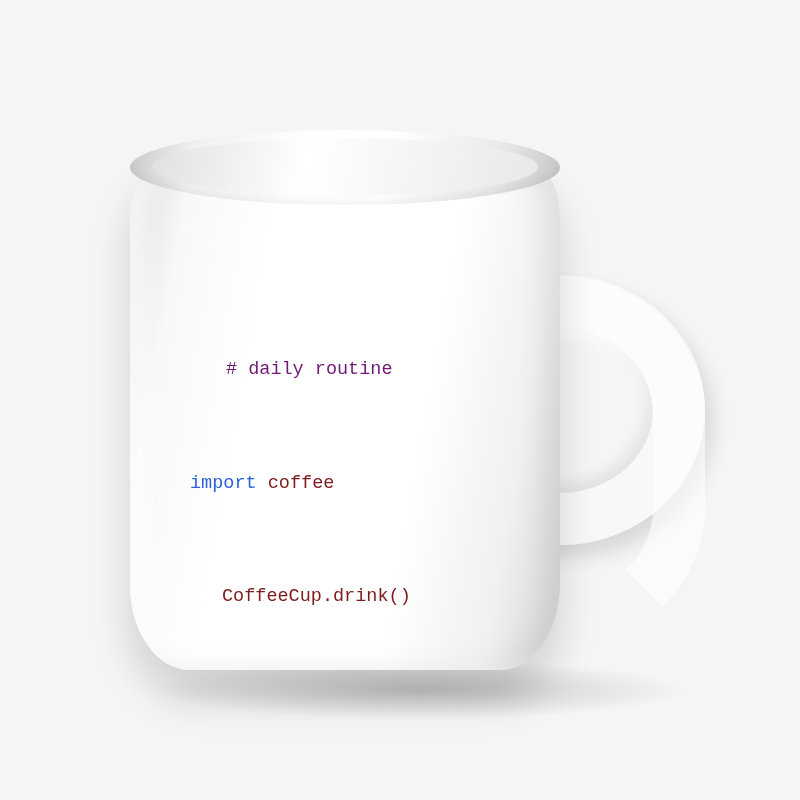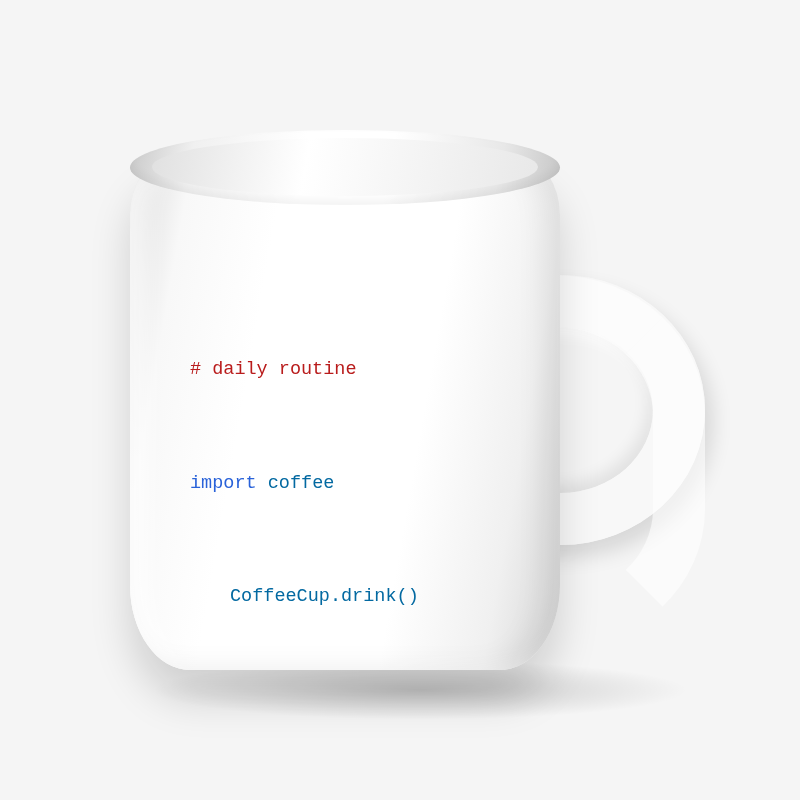--- a/index.html
+++ b/index.html
@@ -136,26 +136,26 @@
       line-height: 2.05;
       font-weight: 500;
       font-family: Menlo, Consolas, 'Courier New', monospace;
       white-space: pre;
     }
     
     .code-line {
       display: block;
     }
     
-    .comment { color: #b91c1c; }
+    .comment { color: #701a75; margin-left: 36px; }
     .keyword { color: #2962d9; text-align: center; }
-    .plain { color: #0369a1; }
+    .plain { color: #7f1d1d; }
     .number { color: #2962d9; }
     
-    .indent1 { margin-left: 40px; }
+    .indent1 { margin-left: 32px; }
     
   </style>
 </head>
 <body>
 
 <div class="scene">
   <div class="mug-container">
 
     <div class="mug-shadow"></div>
 

